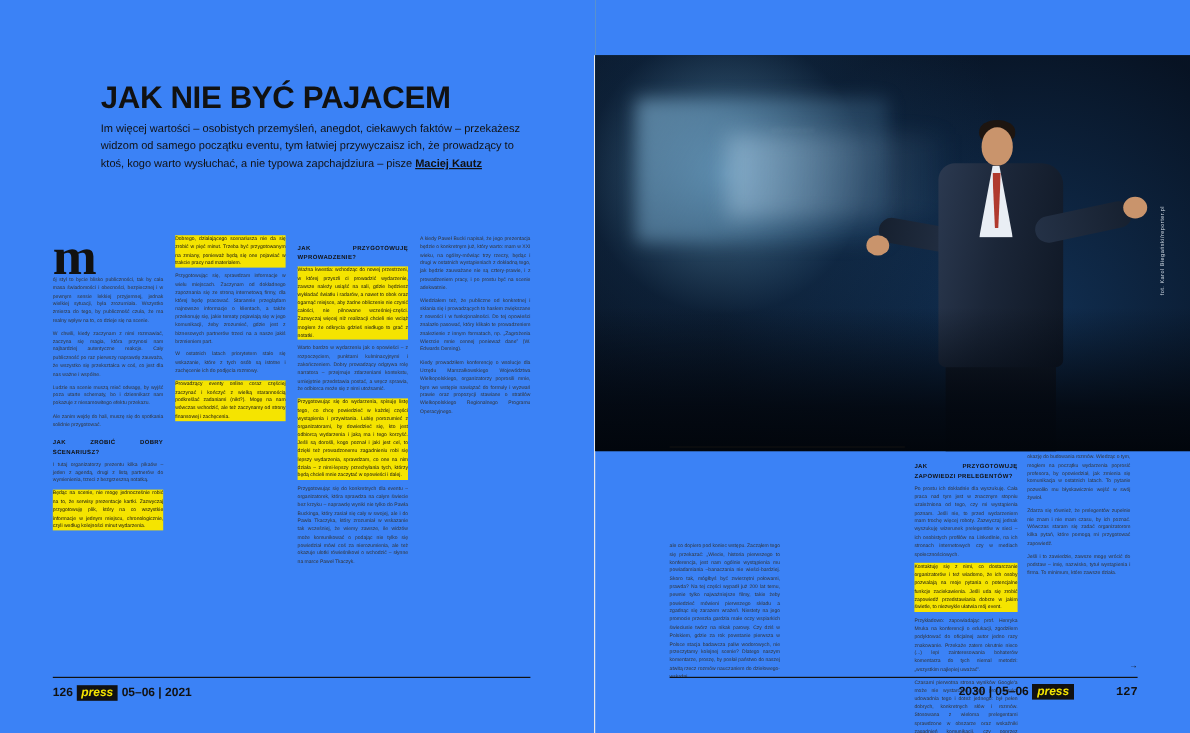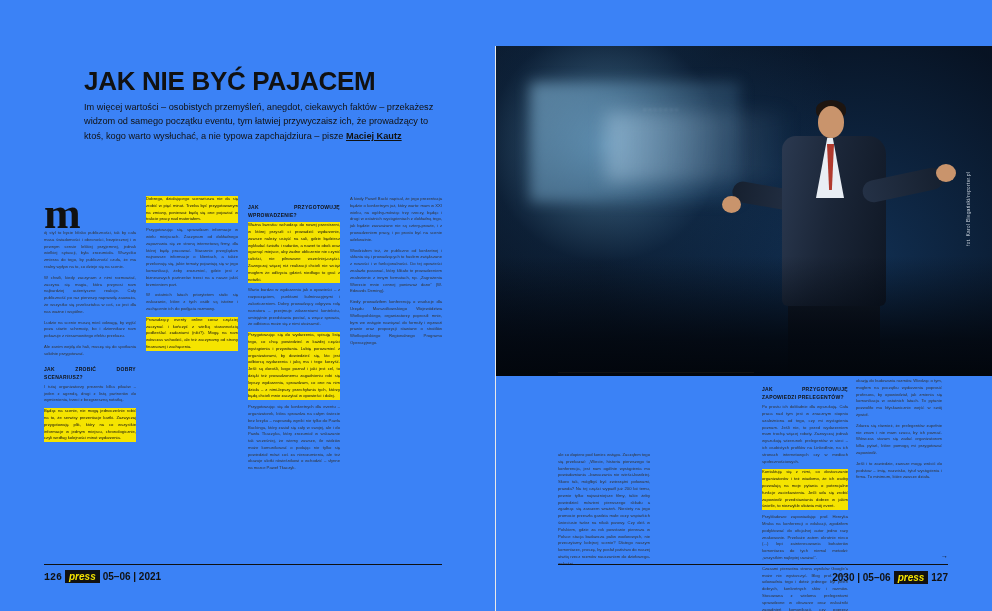--- a/index.html
+++ b/index.html
@@ -63,21 +63,21 @@
   .col-l1 { top:196px; left:44px; width:92px; }
   .col-l1-body { margin-top:34px; }
   .col-l2 { top:196px; left:146px; width:92px; }
   .col-l3 { top:196px; left:248px; width:92px; }
   .col-l4 { top:196px; left:350px; width:92px; }
 
   .folio-left {
     position:absolute; bottom:28px; left:44px;
     font-size:10px; font-weight:bold; color:#111;
   }
-  .folio-left .pnum { font-family:Liberation Mono, monospace; }
+  .folio-left .pnum { font-family:Liberation Sans, sans-serif; }
   .folio-left .press { background:#111; color:#f5e400; padding:1px 4px; margin:0 3px; font-style:italic; }
   .rule-left { position:absolute; bottom:46px; left:44px; width:398px; height:1px; background:#111; }
 
   
   .photo {
     position:absolute; top:46px; left:0px; width:496px; height:330px;
     background:#0b1a2b;
     overflow:hidden;
   }
   .ph-bg {
@@ -148,21 +148,21 @@
   .pq-rule { position:absolute; top:372px; left:62px; width:196px; height:1px; background:#111; }
 
   .col-r1 { top:452px; left:62px; width:92px; }
   .col-r2 { top:378px; left:266px; width:86px; }
   .col-r3 { top:378px; left:360px; width:86px; }
 
   .folio-right {
     position:absolute; bottom:28px; right:44px;
     font-size:10px; font-weight:bold; color:#111;
   }
-  .folio-right .pnum { font-family:Liberation Sans, sans-serif; }
+  .folio-right .pnum { font-family:Liberation Mono, monospace;margin-left:32px; }
   .folio-right .press { background:#111; color:#f5e400; padding:1px 4px; margin:0 3px; font-style:italic; }
   .rule-right { position:absolute; bottom:46px; right:44px; width:390px; height:1px; background:#111; }
   .arrow-right { position:absolute; bottom:52px; right:44px; font-size:7px; color:#111; }
 
   .gutter { position:absolute; top:46px; left:495px; width:2px; height:565px; background:#e9e9e9; }
 </style>
 </head>
 <body>
 
 <div class="spread">

